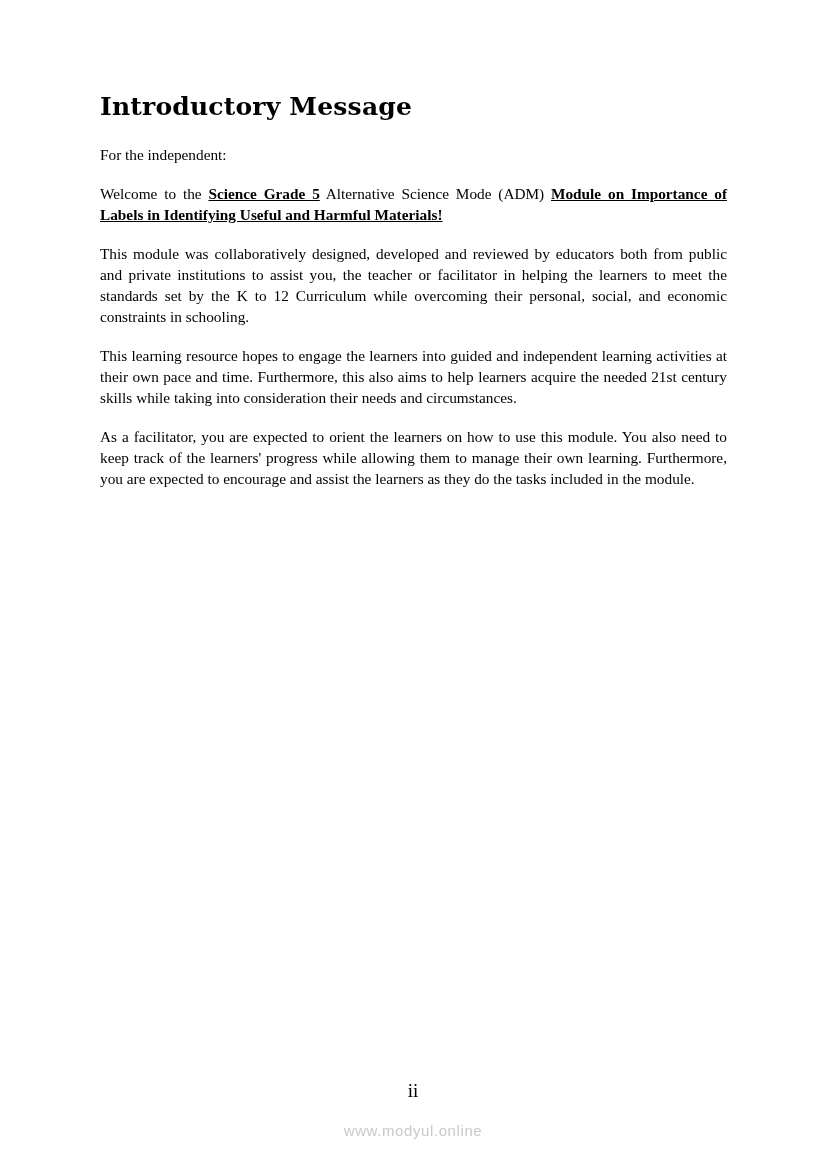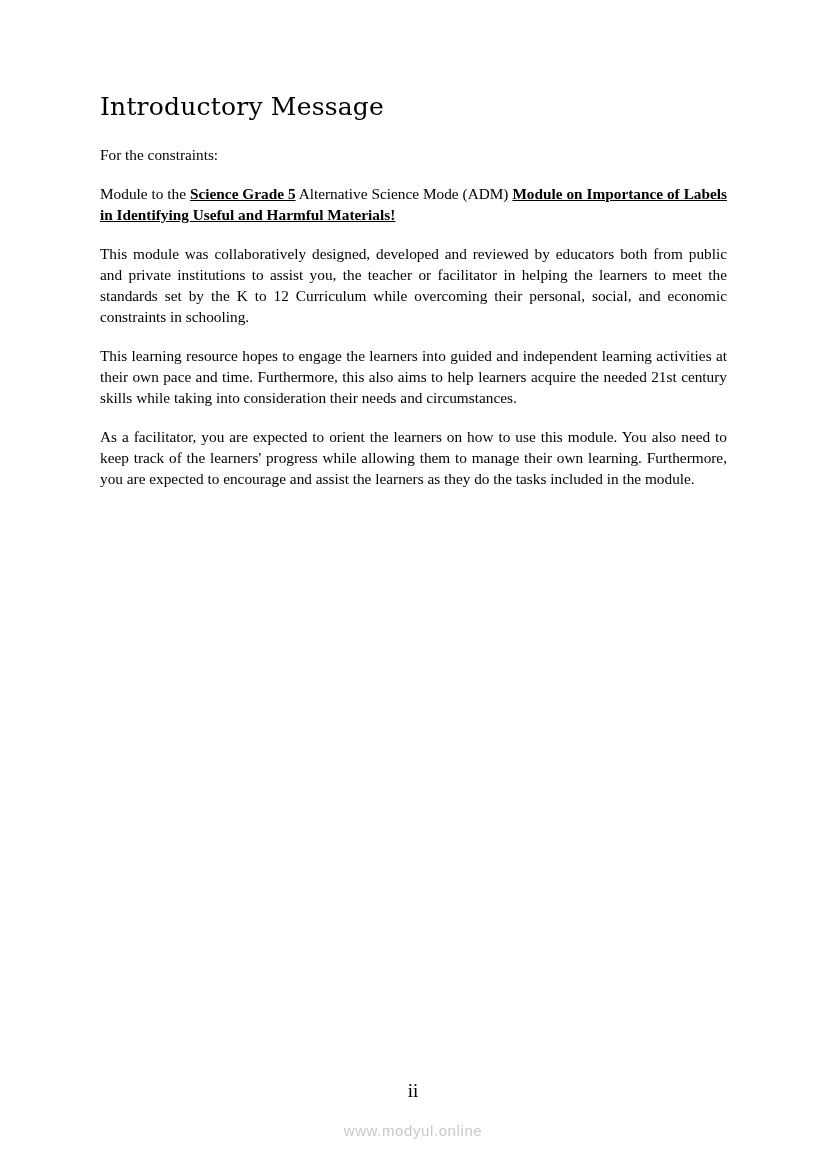--- a/index.html
+++ b/index.html
@@ -24,21 +24,21 @@
   }
   .content {
     position: absolute;
     left: 100px;
     top: 92px;
     width: 627px;
   }
   .doc-title {
     font-family: "DejaVu Serif", "Liberation Serif", serif;
     font-size: 25px;
-    font-weight: normal;
+    font-weight: bold;
     letter-spacing: 0.2px;
     margin: 0 0 22px 0;
     line-height: 1.2;
   }
   p.para {
     font-size: 15.3px;
     line-height: 21px;
     margin: 0 0 18px 0;
     text-align: justify;
   }
@@ -75,23 +75,23 @@
 </style>
 </head>
 <body>
 
 <div class="page">
 
   <div class="content">
 
     <h1 class="doc-title">Introductory Message</h1>
 
-    <p class="para nojustify">For the constraints:</p>
+    <p class="para nojustify">For the independent:</p>
 
-    <p class="para"><span>Module to the </span><b>Science Grade 5</b><span> Alternative Science Mode (ADM) </span><b>Module on Importance of Labels in Identifying Useful and Harmful Materials!</b></p>
+    <p class="para"><span>Welcome to the </span><b>Science Grade 5</b><span> Alternative Science Mode (ADM) </span><b>Module on Importance of Labels in Identifying Useful and Harmful Materials!</b></p>
 
     <p class="para">This module was collaboratively designed, developed and reviewed by educators both from public and private institutions to assist you, the teacher or facilitator in helping the learners to meet the standards set by the K to 12 Curriculum while overcoming their personal, social, and economic constraints in schooling.</p>
 
     <p class="para">This learning resource hopes to engage the learners into guided and independent learning activities at their own pace and time. Furthermore, this also aims to help learners acquire the needed 21st century skills while taking into consideration their needs and circumstances.</p>
 
     <p class="para">As a facilitator, you are expected to orient the learners on how to use this module. You also need to keep track of the learners' progress while allowing them to manage their own learning. Furthermore, you are expected to encourage and assist the learners as they do the tasks included in the module.</p>
 
   </div>
 
   <div class="page-number">ii</div>

